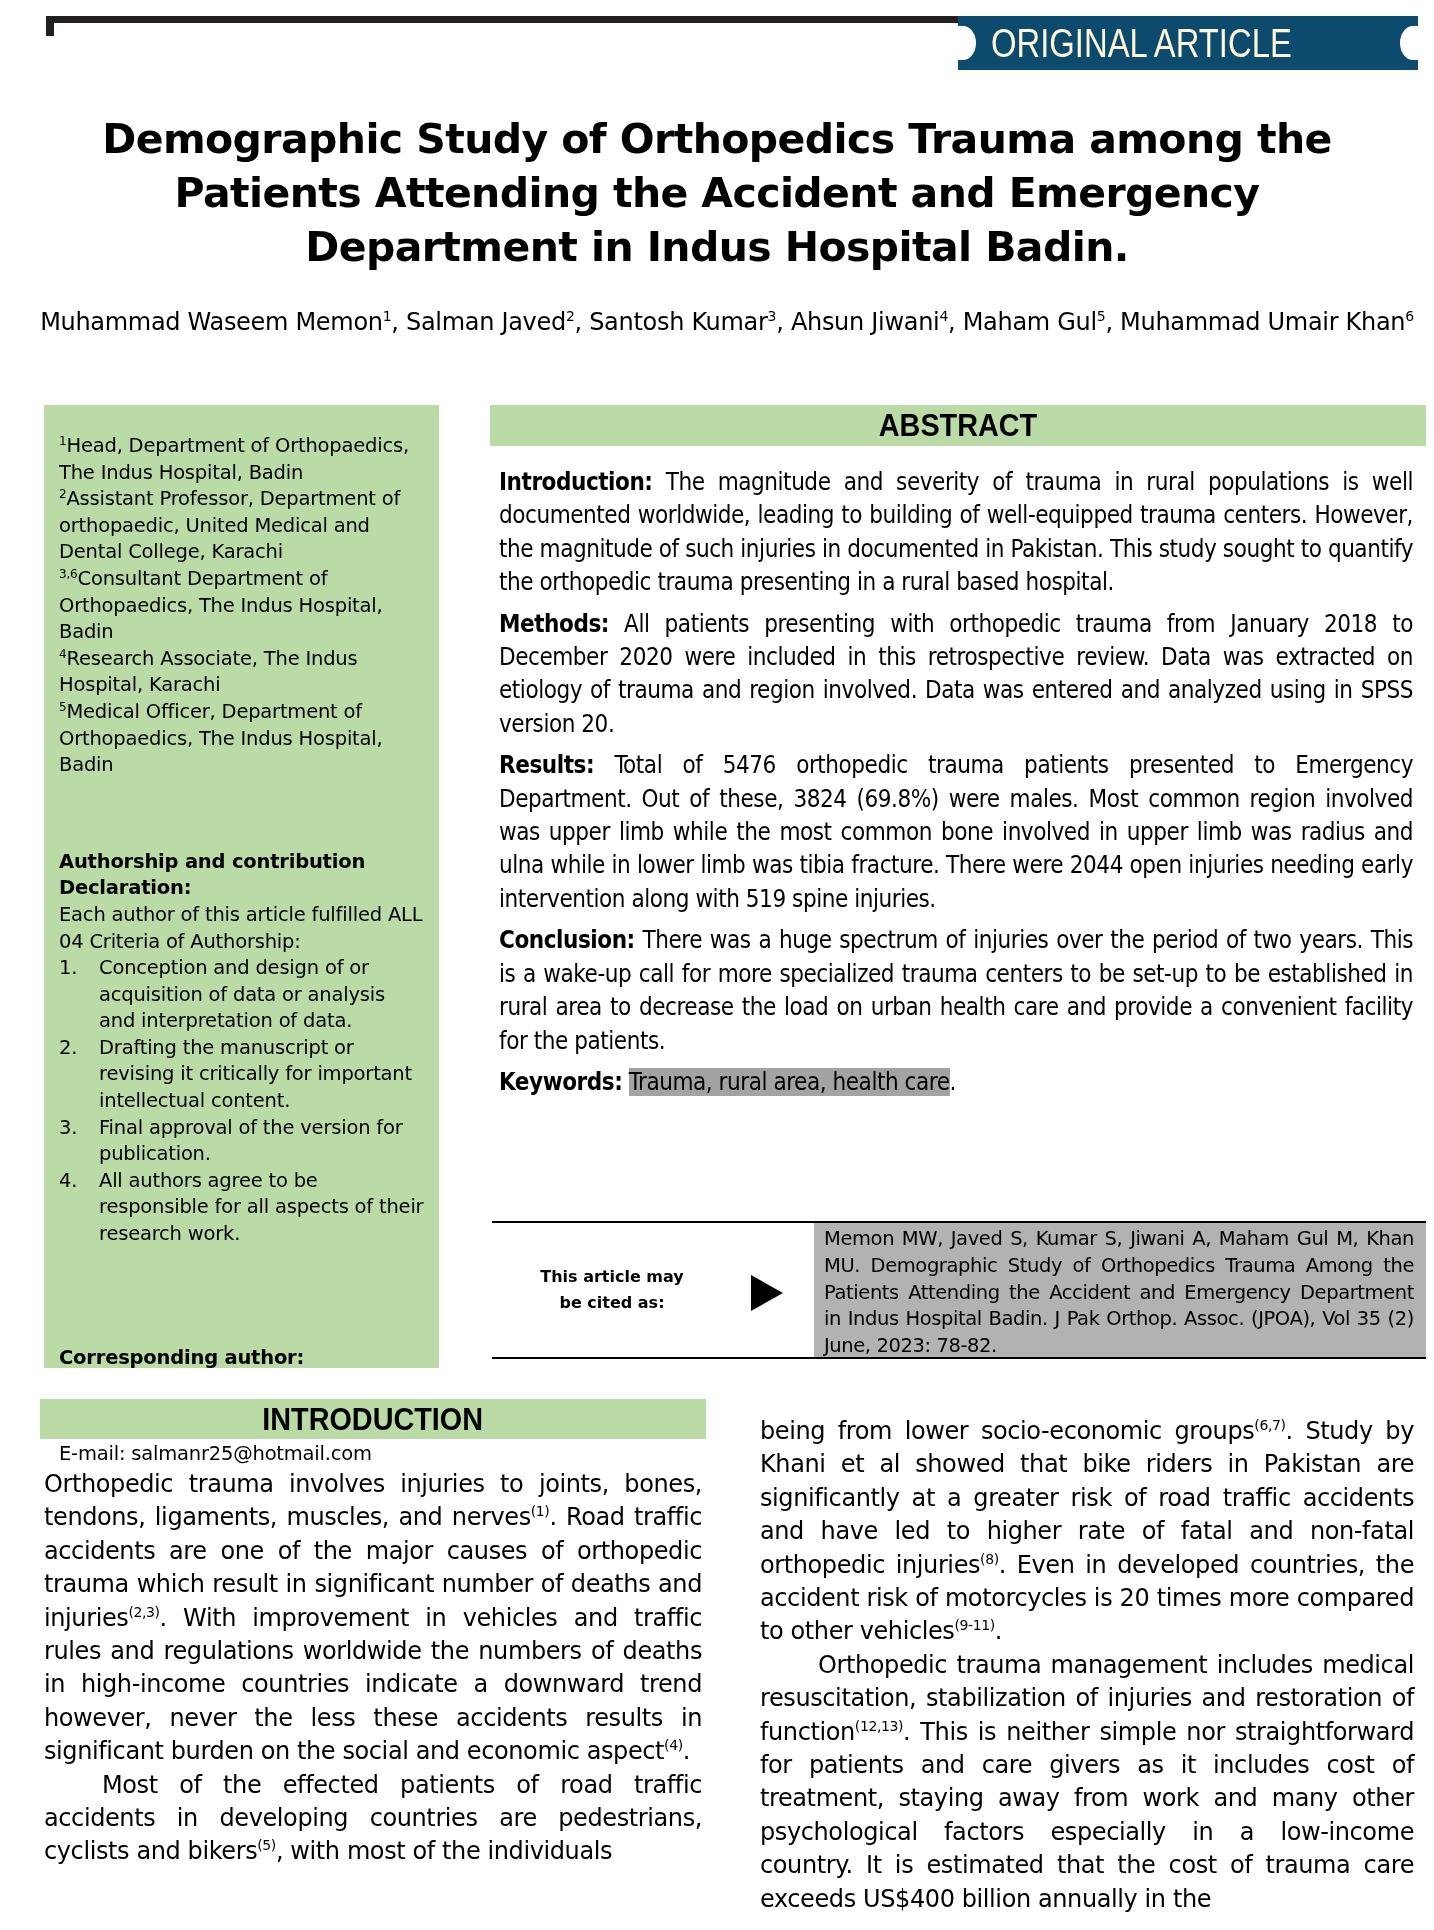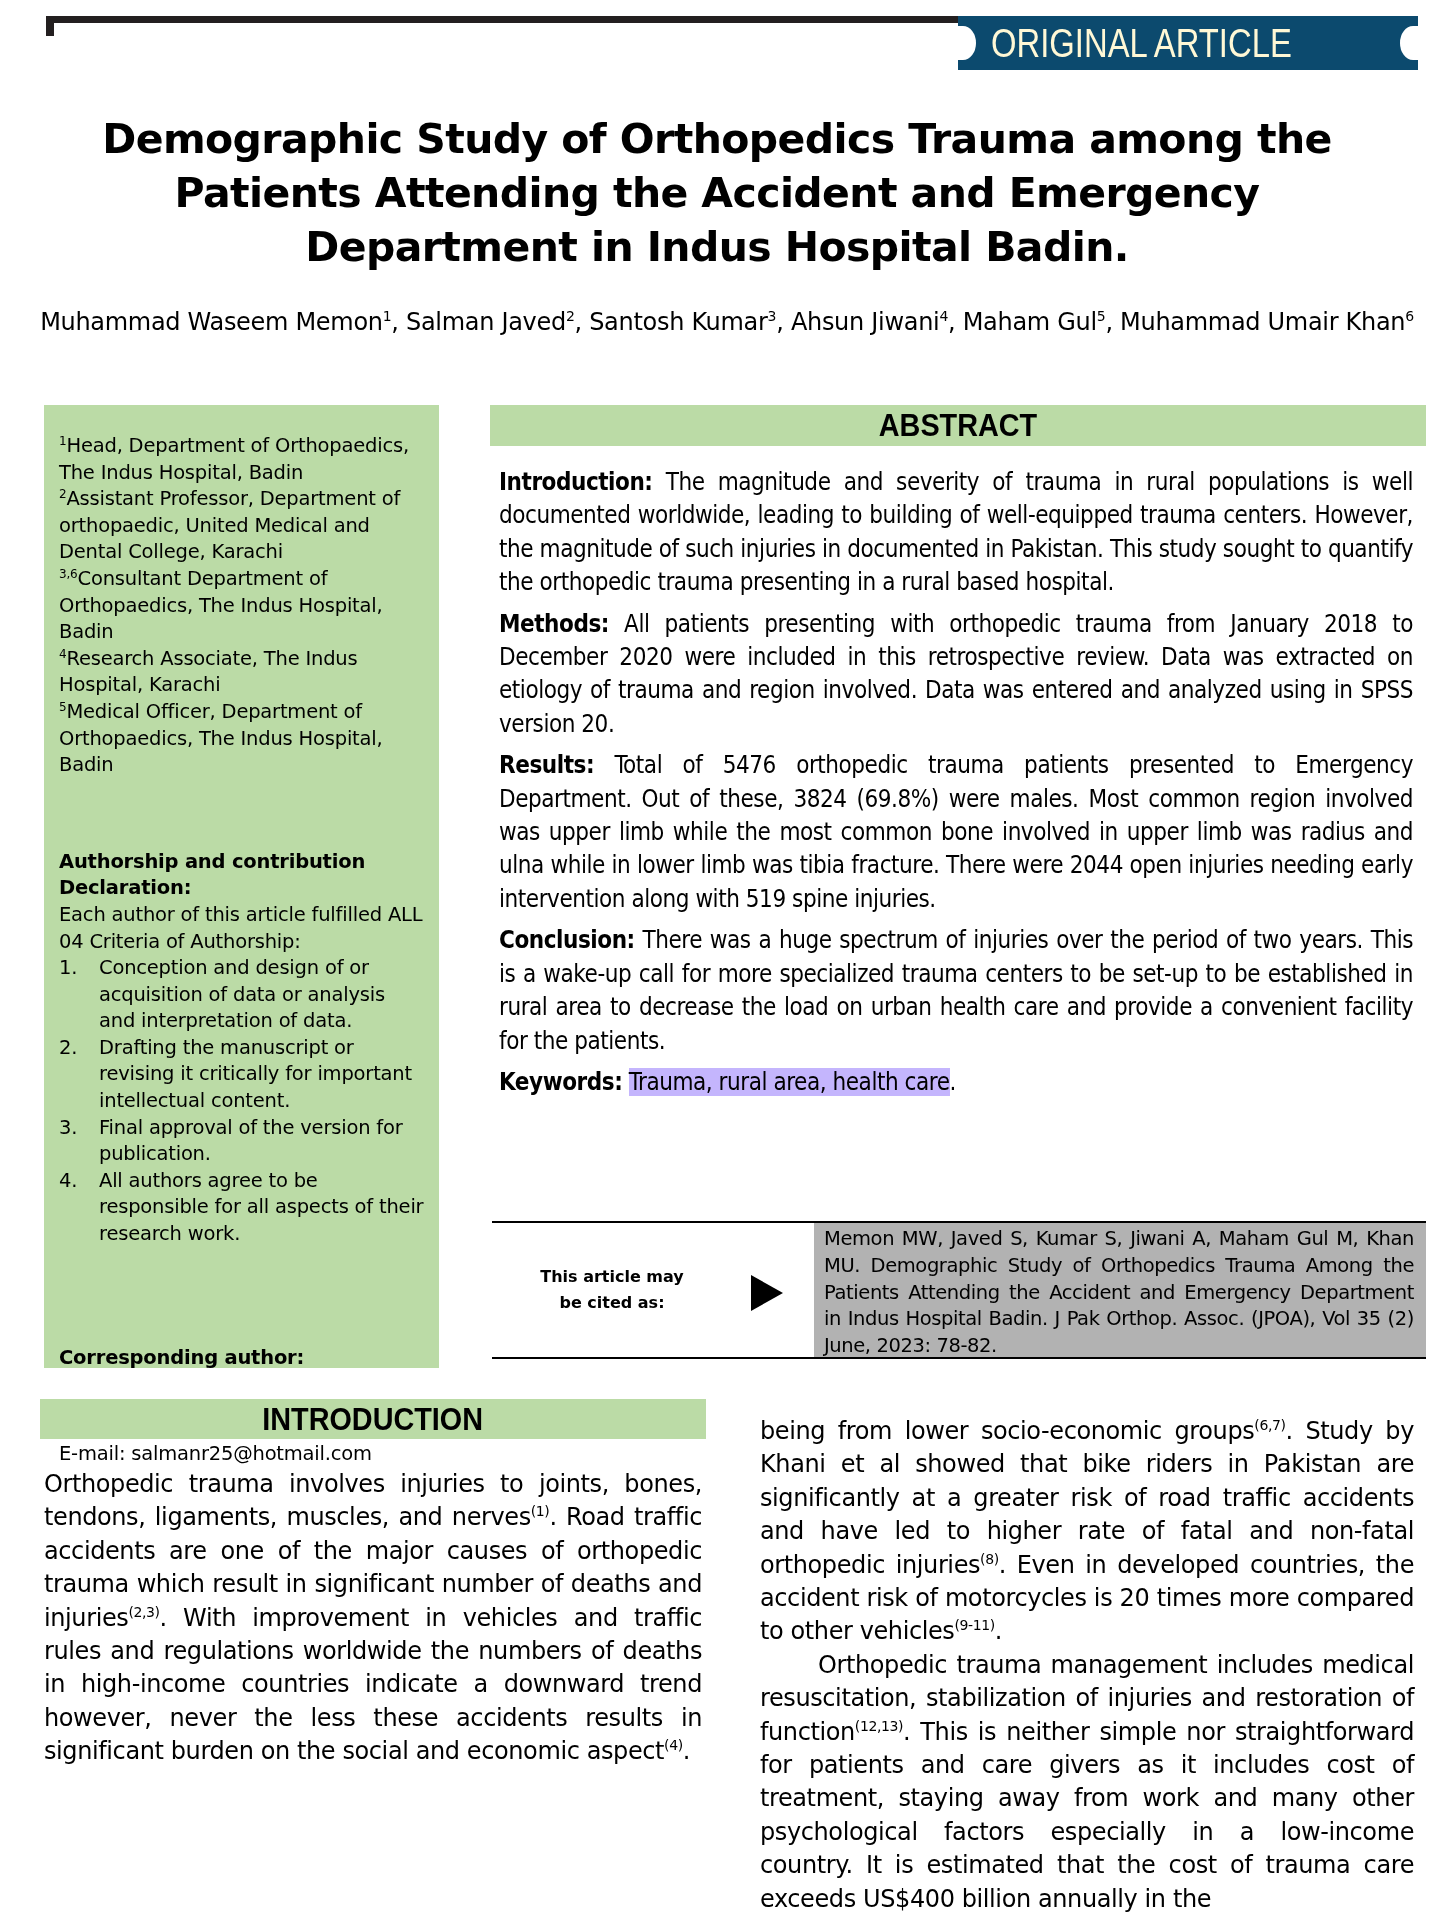--- a/index.html
+++ b/index.html
@@ -58,21 +58,21 @@
     transform-origin: center;
   }
   .abs-head span { display: inline-block; transform: scaleX(0.9); }
   .abstract {
     position: absolute; left: 491px; top: 458px; width: 930px;
     font-size: 24px; line-height: 33.4px; text-align: justify; letter-spacing: -0.45px;
     font-family: "DejaVu Sans Condensed", "DejaVu Sans", sans-serif;
   }
   .abstract p { margin: 8px; }
   .abstract b { font-weight: bold; }
-  .kw-hl { background: #c4b5fd; }
+  .kw-hl { background: #a3a3a3; }
 
   
   .cite {
     position: absolute; left: 492px; top: 1221px; width: 934px; height: 138px;
     border-top: 2px solid #000; border-bottom: 2px solid #000;
   }
   .cite-label {
     position: absolute; left: 0; top: 0; width: 240px; height: 134px;
     display: flex; align-items: center; justify-content: center; text-align: center;
     font-weight: bold; font-size: 16px; line-height: 26px;
@@ -174,17 +174,18 @@
   <div class="cite-label">
     <span><span>This article may</span><br><span>be cited as:</span></span>
   </div>
   <div class="cite-arrow"></div>
   <div class="cite-text">Memon MW, Javed S, Kumar S, Jiwani A, Maham Gul M, Khan MU. Demographic Study of Orthopedics Trauma Among the Patients Attending the Accident and Emergency Department in Indus Hospital Badin. J Pak Orthop. Assoc. (JPOA), Vol 35 (2) June, 2023: 78-82.</div>
 </div>
 
 <div class="intro-head"><span>INTRODUCTION</span></div>
 <div class="col col-left">
   <p>Orthopedic trauma involves injuries to joints, bones, tendons, ligaments, muscles, and nerves<sup>(1)</sup>. Road traffic accidents are one of the major causes of orthopedic trauma which result in significant number of deaths and injuries<sup>(2,3)</sup>. With improvement in vehicles and traffic rules and regulations worldwide the numbers of deaths in high-income countries indicate a downward trend however, never the less these accidents results in significant burden on the social and economic aspect<sup>(4)</sup>.</p>
+  <p class="indent">Most of the effected patients of road traffic accidents in developing countries are pedestrians, cyclists and bikers<sup>(5)</sup>, with most of the individuals</p>
 </div>
 <div class="col col-right">
   <p>being from lower socio-economic groups<sup>(6,7)</sup>. Study by Khani et al showed that bike riders in Pakistan are significantly at a greater risk of road traffic accidents and have led to higher rate of fatal and non-fatal orthopedic injuries<sup>(8)</sup>. Even in developed countries, the accident risk of motorcycles is 20 times more compared to other vehicles<sup>(9-11)</sup>.</p>
   <p class="indent">Orthopedic trauma management includes medical resuscitation, stabilization of injuries and restoration of function<sup>(12,13)</sup>. This is neither simple nor straightforward for patients and care givers as it includes cost of treatment, staying away from work and many other psychological factors especially in a low-income country. It is estimated that the cost of trauma care exceeds US$400 billion annually in the</p>
 </div>
 
 </body></html>

